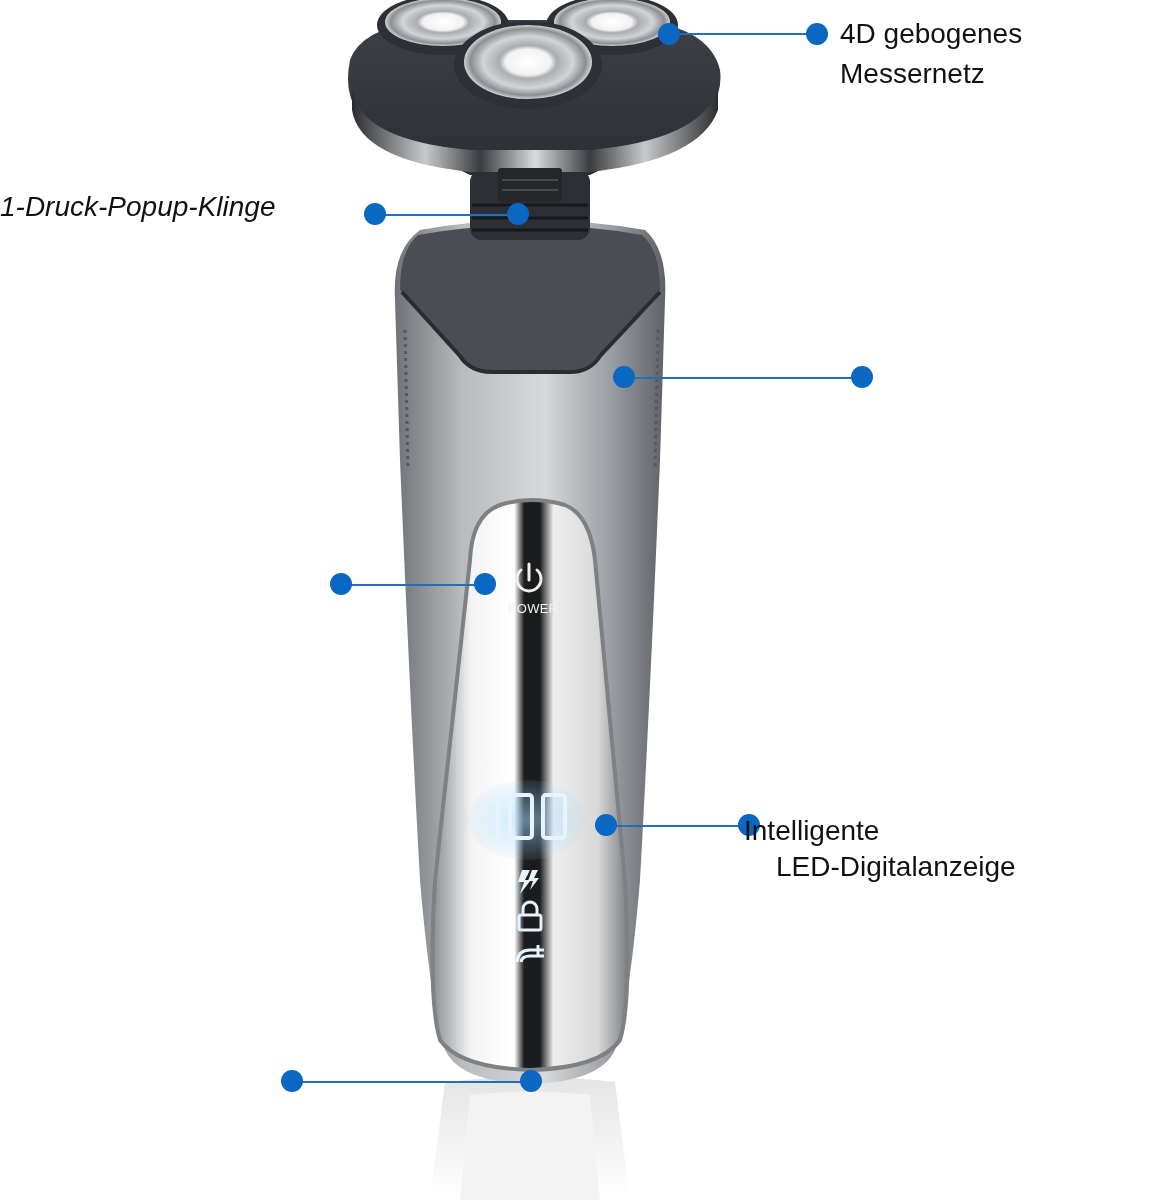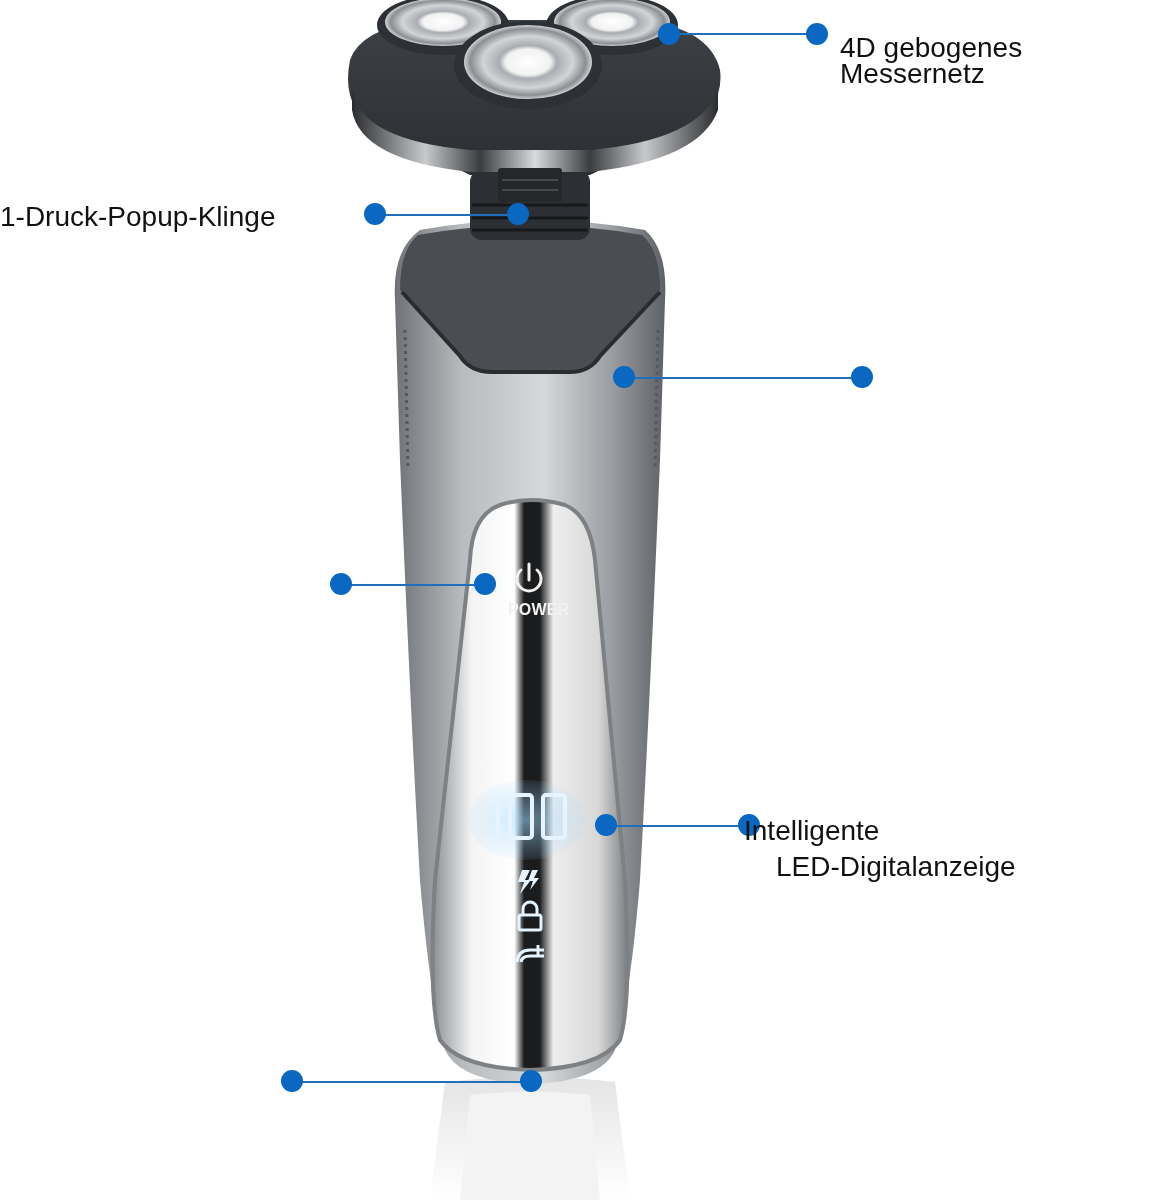--- a/index.html
+++ b/index.html
@@ -125,32 +125,32 @@
       <rect x="519" y="915" width="22" height="15" rx="2"></rect>
     </g>
 
     <g stroke="#e6f4ff" stroke-width="3" fill="none">
       <path d="M517 962 Q518 950 530 950 L544 950"></path>
       <line x1="538" y1="945" x2="538" y2="957"></line>
       <path d="M521 962 Q522 956 530 956 L544 956"></path>
     </g>
   </svg>
 
-  <div style="position:absolute; left:508px; top:601px; font-size:16px; color:#f2f2f2; font-weight:bold; letter-spacing:0.2px;">POWER</div>
+  <div style="position:absolute; left:508px; top:601px; font-size:13px; color:#f2f2f2; font-weight:normal; letter-spacing:0.2px;">POWER</div>
 
   <div class="line" style="left:668px; top:33px; width:148px;"></div>
   <div class="dot" style="left:658px; top:23px;"></div>
   <div class="dot" style="left:806px; top:23px;"></div>
-  <div class="label" style="left:840px; top:30px;">4D gebogenes</div>
+  <div class="label" style="left:840px; top:16px;">4D gebogenes</div>
   <div class="label" style="left:840px; top:56px;text-align:center;">Messernetz</div>
 
   <div class="line" style="left:374px; top:214px; width:146px;"></div>
   <div class="dot" style="left:364px; top:203px;"></div>
   <div class="dot" style="left:507px; top:203px;"></div>
-  <div class="label" style="left:0px; top:199px;">1-Druck-Popup-Klinge</div>
+  <div class="label" style="left:0px; top:189px;font-style:italic;">1-Druck-Popup-Klinge</div>
 
   <div class="line" style="left:624px; top:377px; width:238px;"></div>
   <div class="dot" style="left:613px; top:366px;"></div>
   <div class="dot" style="left:851px; top:366px;"></div>
 
   <div class="line" style="left:342px; top:584px; width:144px;"></div>
   <div class="dot" style="left:330px; top:573px;"></div>
   <div class="dot" style="left:474px; top:573px;"></div>
 
   <div class="line" style="left:606px; top:825px; width:144px;"></div>

